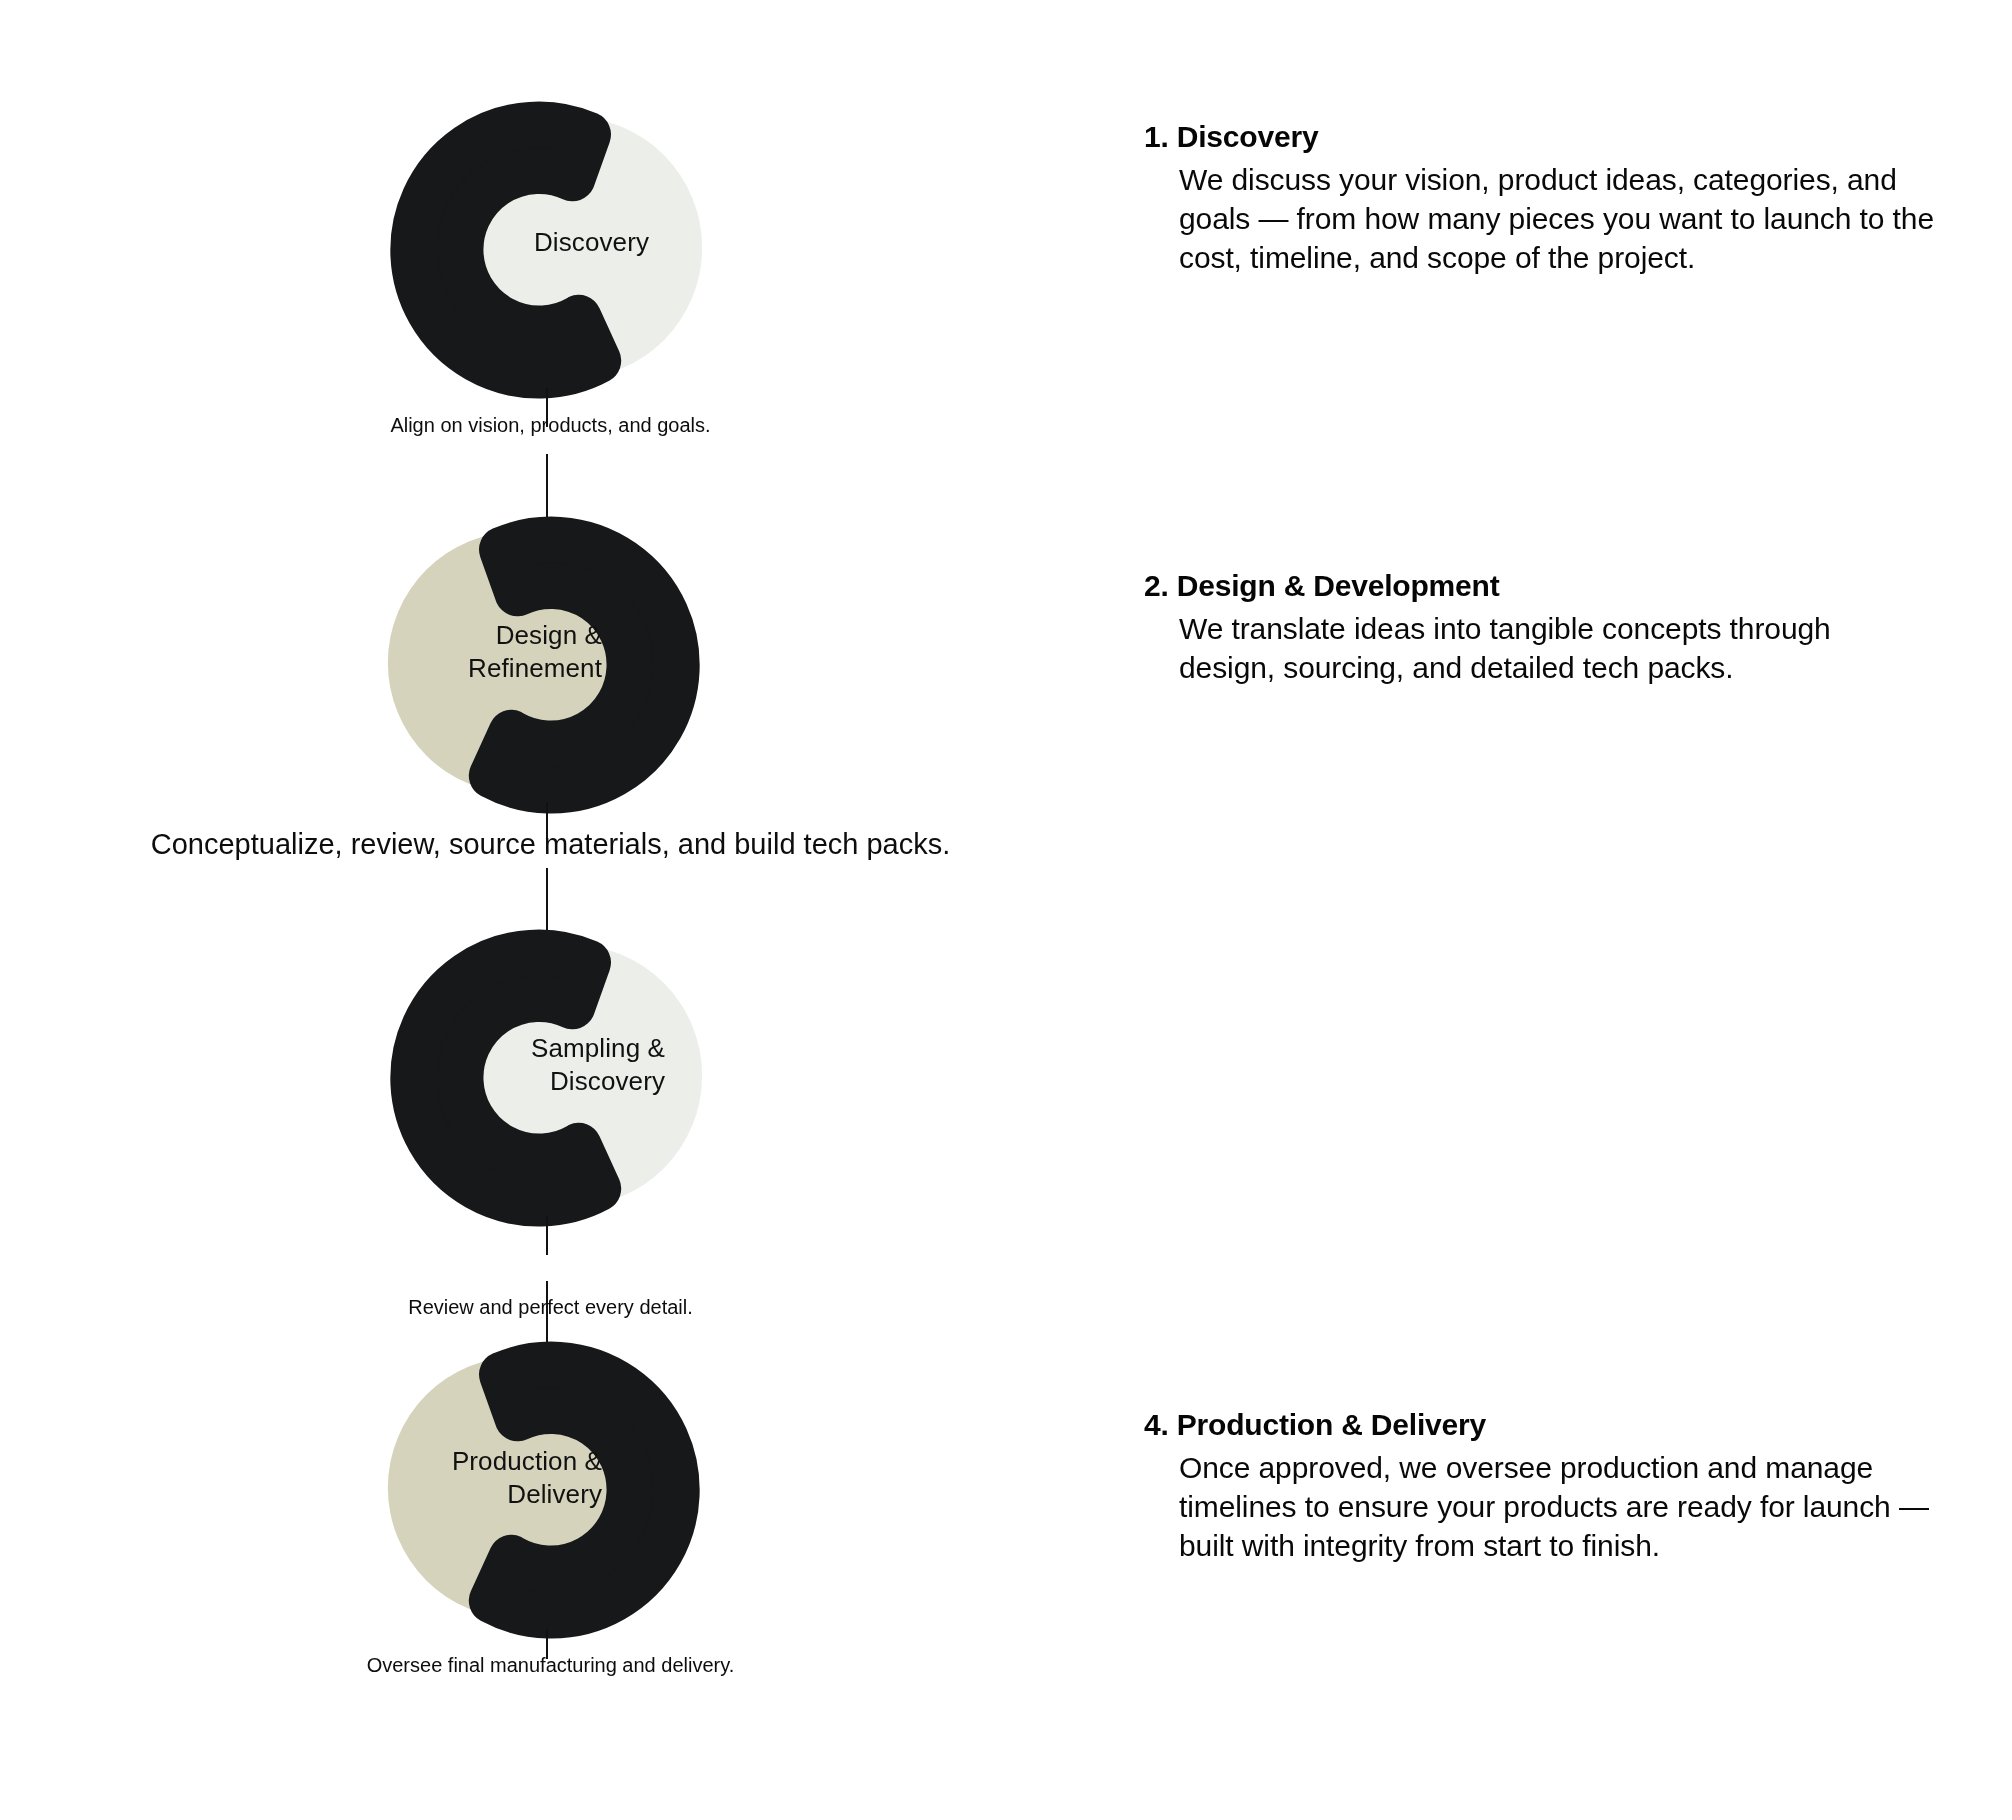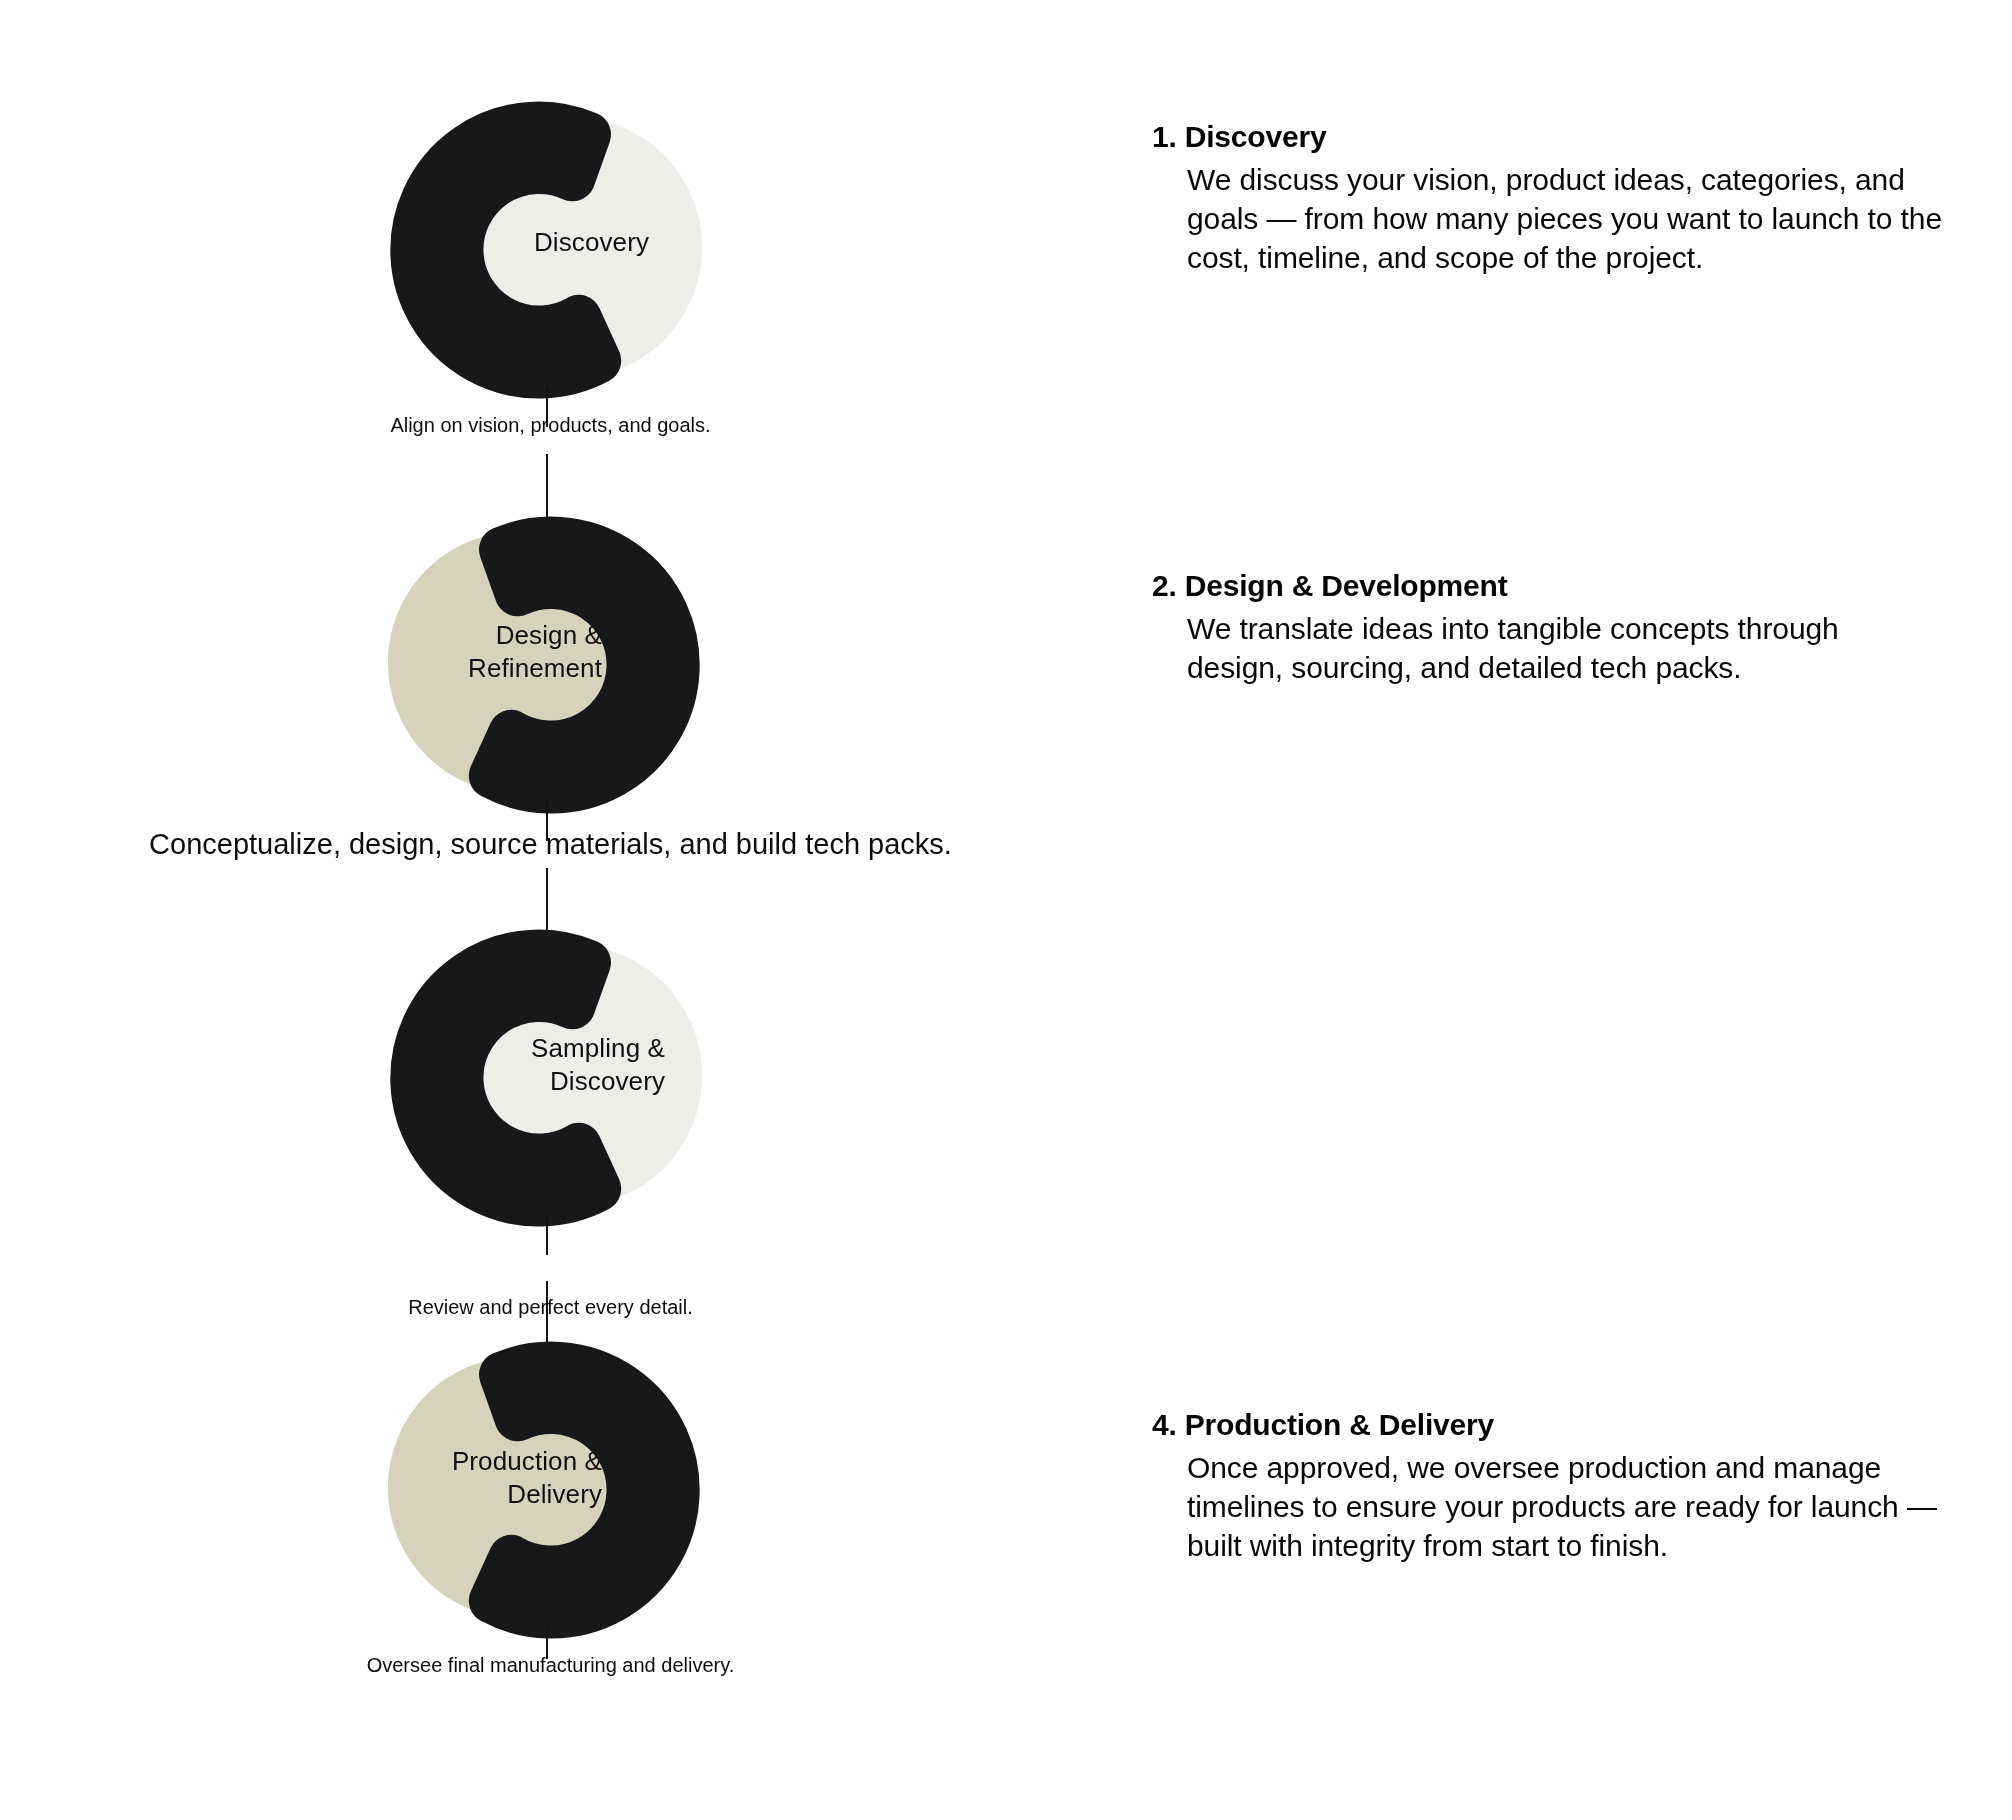--- a/index.html
+++ b/index.html
@@ -78,21 +78,21 @@
   
   #right-col {
     position: absolute;
     left: 1144px;
     top: 0;
     width: 833px;
     height: 1821px;
   }
   .desc-block {
     position: absolute;
-    left: 8px;
+    left: 0;
     width: 833px;
   }
   .desc-head {
     font-size: 30px;
     font-weight: 700;
     color: #060606;
     letter-spacing: -0.2px;
     margin: 0 0 4.7px 0;
     line-height: 1.2;
   }
@@ -157,21 +157,21 @@
 
       <div class="ring-label" style="left:366px; top:619px; width:236px;">
         <span>Design &amp;</span><br>
         <span>Refinement</span>
       </div>
 
       <div class="connector" style="left: 546px; top: 802px; height: 39px; background: rgb(17, 17, 17);"></div>
       <div class="connector" style="left: 546px; top: 868px; height: 79px; background: rgb(17, 17, 17);"></div>
 
       <div class="caption wide" style="left:0; top:827px;">
-        <span>Conceptualize, design, source materials, and build tech packs.</span>
+        <span>Conceptualize, review, source materials, and build tech packs.</span>
       </div>
     </div>
 
     <div class="stage-block" style="top:0;">
 
       <div class="ring-wrap" style="left:380px; top:924px;">
         <svg viewBox="0 0 420 420" xmlns="http://www.w3.org/2000/svg" aria-hidden="true">
           <circle cx="243" cy="193" r="167" fill="#ecefe9"></circle>
           <path d="M 265 49
                    A 160 160 0 1 0 278 337

